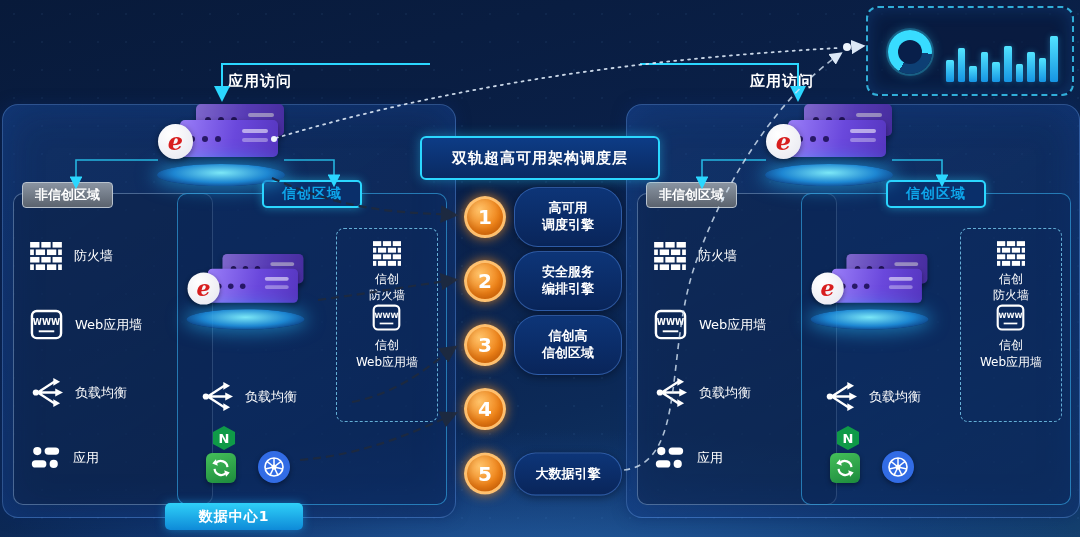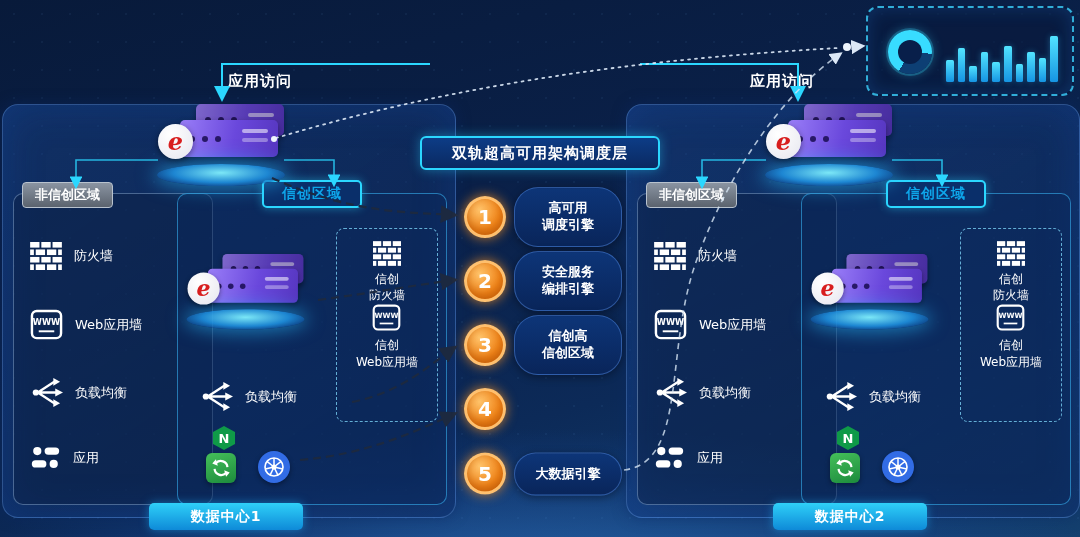--- a/index.html
+++ b/index.html
@@ -43,21 +43,21 @@
 
   .hexwrap{position:absolute;left:34px;top:232px;width:24px;height:24px;background:#0f9a48;
     clip-path:polygon(50% 0,96% 25%,96% 75%,50% 100%,4% 75%,4% 25%);
     display:flex;align-items:center;justify-content:center;color:#fff;font-weight:bold;font-size:13px;}
   .syncbox{position:absolute;left:28px;top:259px;width:30px;height:30px;border-radius:6px;
     background:linear-gradient(160deg,#45c05a,#1c8a3c);display:flex;align-items:center;justify-content:center;
     box-shadow:0 2px 5px rgba(0,0,10,.4);}
   .helmwrap{position:absolute;left:80px;top:257px;width:32px;height:32px;border-radius:50%;background:#326ce5;
     display:flex;align-items:center;justify-content:center;box-shadow:0 2px 5px rgba(0,0,10,.4);}
 
-  .dc-badge{position:absolute;bottom:-13px;left:146px;width:154px;height:27px;border-radius:5px;
+  .dc-badge{position:absolute;bottom:-13px;left:162px;width:138px;height:27px;border-radius:5px;
     background:linear-gradient(180deg,#2fd0f8,#0e8ad8);color:#fff;font-weight:bold;font-size:14px;
     display:flex;align-items:center;justify-content:center;letter-spacing:1px;
     box-shadow:0 0 10px rgba(30,180,255,.5);}
 
   
   .server-stack{position:absolute;width:140px;height:82px;z-index:4;}
   .stack-inner{left:4px;top:60px;transform:scale(.92);transform-origin:top left;z-index:2;}
   .srv{position:absolute;border-radius:5px;background:linear-gradient(100deg,#9a7ef8 0%,#6a48dc 55%,#5636c0 100%);
     box-shadow:0 3px 6px rgba(0,0,20,.4);}
   .srv::before{content:"";position:absolute;left:9px;top:50%;transform:translateY(-50%);width:6px;height:6px;border-radius:50%;
@@ -82,21 +82,21 @@
     display:flex;align-items:center;justify-content:center;}
   .t-devices{display:flex;justify-content:center;align-items:flex-end;gap:18px;margin-top:7px;}
   .laptop{display:flex;flex-direction:column;align-items:center;}
   .lap-screen{width:24px;height:15px;border:2px solid #35d8ff;background:linear-gradient(180deg,#0c3a78,#0a2450);border-radius:3px;}
   .lap-base{width:34px;height:4px;background:#35d8ff;border-radius:2px;margin-top:1px;}
   .laptop.big .lap-screen{width:28px;height:19px;} .laptop.big .lap-base{width:24px;height:5px;}
 
   .access-label{position:absolute;top:72px;z-index:3;color:#fff;font-weight:600;font-size:15px;letter-spacing:1px;}
   .access-left{left:228px;} .access-right{left:750px;}
 
-  .scheduler-banner{position:absolute;left:420px;top:136px;width:240px;height:34px;z-index:6;
+  .scheduler-banner{position:absolute;left:420px;top:136px;width:240px;height:44px;z-index:6;
     background:linear-gradient(180deg,#0d3c86,#0a2a62);border:2px solid #2bd7ff;border-radius:6px;
     color:#fff;font-weight:bold;font-size:15px;letter-spacing:1px;display:flex;align-items:center;justify-content:center;
     box-shadow:0 0 12px rgba(43,215,255,.4);box-sizing:border-box;}
 
   
   .engine-row{position:absolute;left:464px;z-index:6;display:flex;align-items:center;gap:8px;transform:translateY(-50%);}
   .er1{top:217px;} .er2{top:281px;} .er3{top:345px;} .er4{top:409px;} .er5{top:474px;}
   .engine-circle{width:42px;height:42px;box-sizing:border-box;border-radius:50%;flex:0 0 auto;
     background:radial-gradient(circle at 35% 30%,#ffc36a,#f08418 60%,#d86a08);
     border:3px solid rgba(255,195,115,.95);color:#fff;font-weight:bold;font-size:20px;
@@ -326,21 +326,20 @@
         <svg width="22" height="22">
             <use href="#ic-sync"></use>
           </svg>
       </div>
       <div class="helmwrap">
         <svg width="24" height="24">
             <use href="#ic-helm"></use>
           </svg>
       </div>
     </div>
-    <div class="dc-badge">数据中心2</div>
   </section>
 
   <div class="server-stack" style="left:152px;top:104px;">
     <div class="srv srv-back"></div>
     <div class="srv srv-front"></div>
     <div class="srv-logo">e</div>
     <div class="platform"></div>
   </div>
   <div class="server-stack" style="left:760px;top:104px;">
     <div class="srv srv-back"></div>

